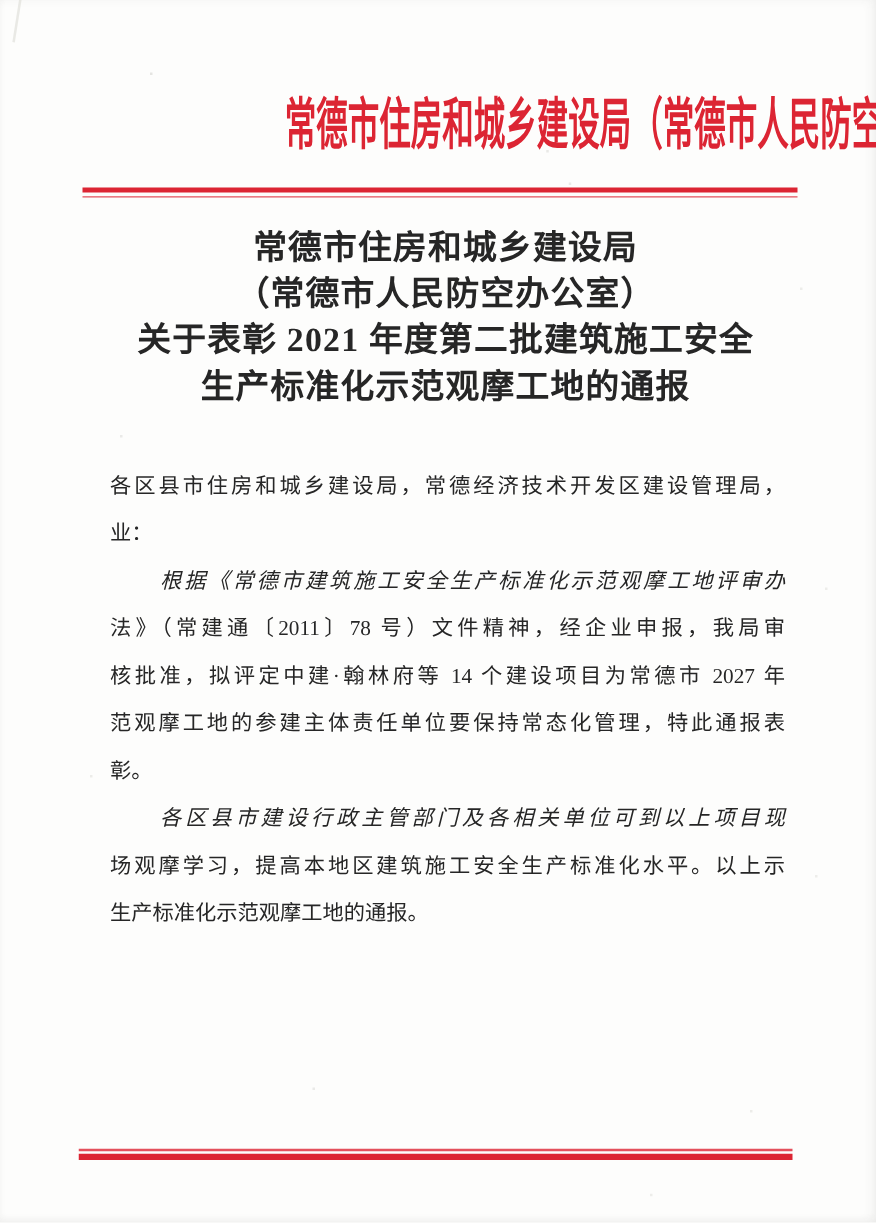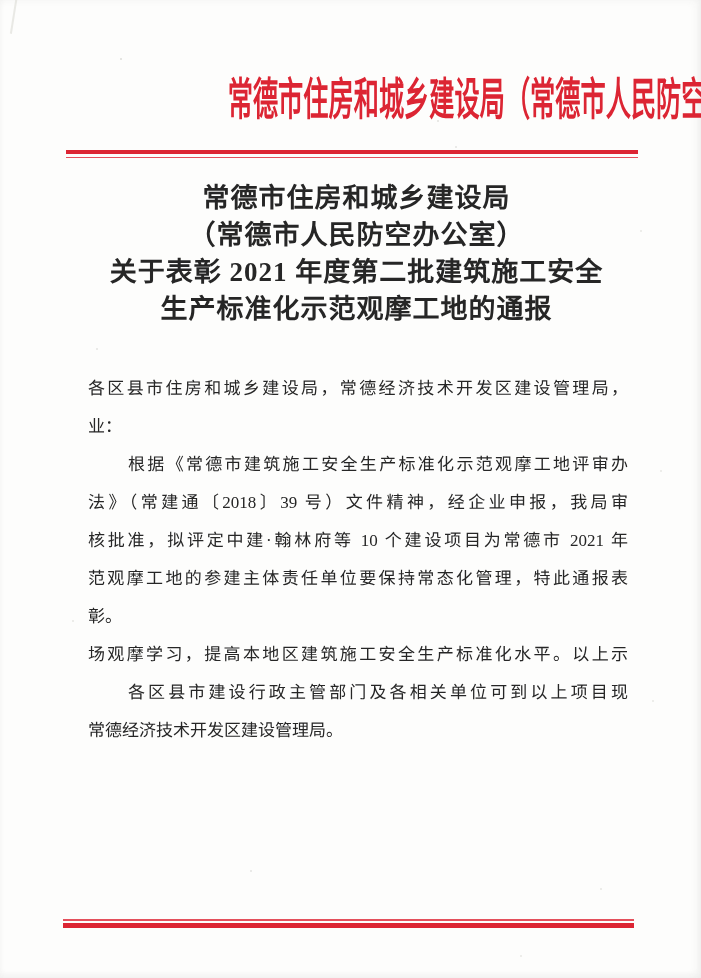--- a/index.html
+++ b/index.html
@@ -66,21 +66,21 @@
     position:absolute;left:88px;top:370px;width:540px;
     color:var(--ink);font-size:17px;line-height:38px;
   }
   .line{
     text-align:justify;
     text-align-last:justify;
     text-justify:inter-character;
     white-space:normal;
   }
   .line.end{text-align-last:left;}
-  .line.indent{text-indent:40px;}
+  .line.indent{text-indent:40px;font-style:italic;}
 </style>
 </head>
 <body>
 
 <div class="page">
 
   <div class="corner-artifact"></div>
   <div class="speckles"></div>
 
   <div class="letterhead">
@@ -99,30 +99,30 @@
 
   <div class="body-text">
 
     <div>
       <div class="line">各区县市住房和城乡建设局，常德经济技术开发区建设管理局，</div>
       <div class="line end">业：</div>
     </div>
 
     <div>
       <div class="line indent">根据《常德市建筑施工安全生产标准化示范观摩工地评审办</div>
-      <div class="line">法》（常建通〔2018〕39 号）文件精神，经企业申报，我局审</div>
-      <div class="line">核批准，拟评定中建·翰林府等 10 个建设项目为常德市 2021 年</div>
+      <div class="line">法》（常建通〔2011〕78 号）文件精神，经企业申报，我局审</div>
+      <div class="line">核批准，拟评定中建·翰林府等 14 个建设项目为常德市 2027 年</div>
       <div class="line">范观摩工地的参建主体责任单位要保持常态化管理，特此通报表</div>
       <div class="line end">彰。</div>
     </div>
 
     <div>
+      <div class="line indent">各区县市建设行政主管部门及各相关单位可到以上项目现</div>
       <div class="line">场观摩学习，提高本地区建筑施工安全生产标准化水平。以上示</div>
-      <div class="line indent">各区县市建设行政主管部门及各相关单位可到以上项目现</div>
-      <div class="line end">常德经济技术开发区建设管理局。</div>
+      <div class="line end">生产标准化示范观摩工地的通报。</div>
     </div>
 
   </div>
 
   <div class="rule rule-bottom-thin"></div>
   <div class="rule rule-bottom-thick"></div>
 
 </div>
 
 </body></html>

